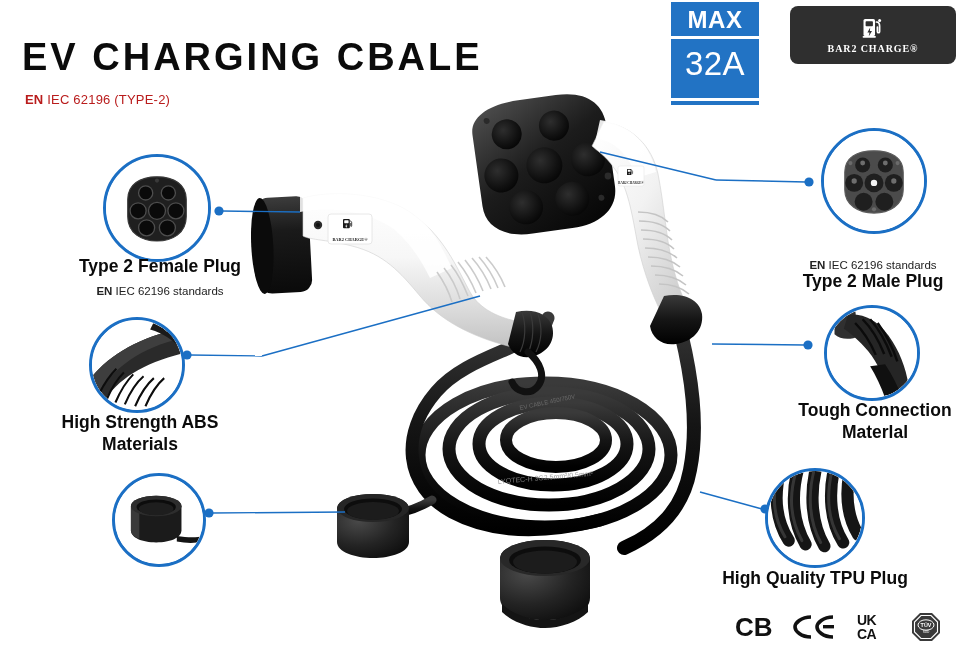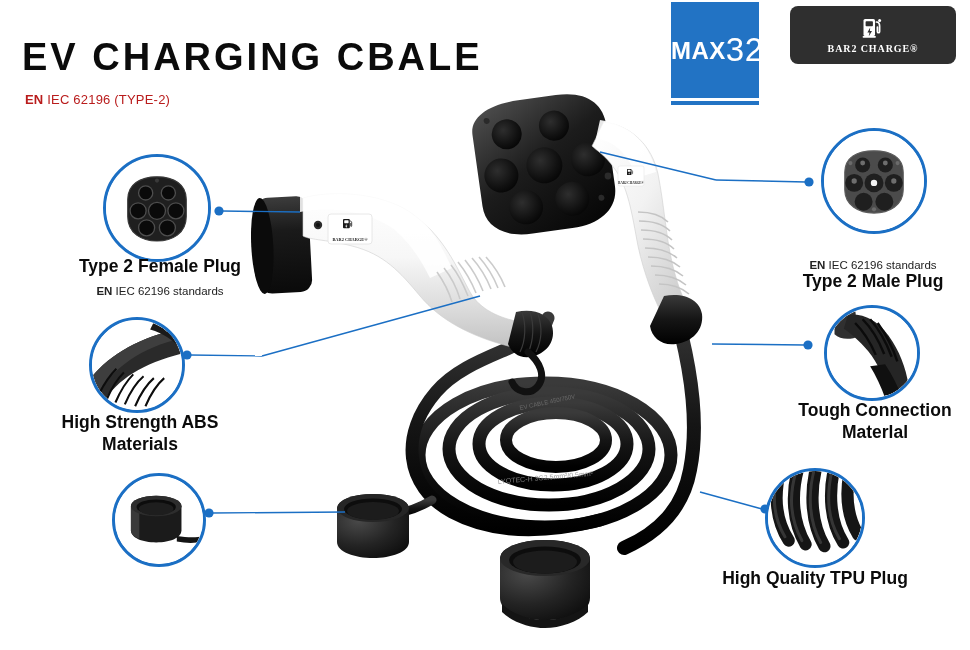--- a/index.html
+++ b/index.html
@@ -40,21 +40,21 @@
   }
   .subtitle .en { font-weight: bold; }
 
   
   .amp-badge {
     position: absolute;
     left: 671px; top: 2px;
     width: 88px; height: 96px;
     background: #2273c4;
     display: flex;
-    flex-direction: row;
+    flex-direction: column;
     align-items: center;
   }
   .amp-max {
     color: #ffffff;
     font-size: 24px;
     font-weight: bold;
     letter-spacing: 0.5px;
     line-height: 32px;
     height: 32px;
     margin-top: 2px;
@@ -514,14 +514,36 @@
       <g fill="none" stroke="#3d3d3d" stroke-width="3.2" stroke-linecap="round" opacity="0.85">
         <path d="M11 2 C 4 26, 6 50, 18 70"></path>
         <path d="M30 0 C 22 26, 24 52, 36 74"></path>
         <path d="M49 -1 C 42 26, 44 54, 56 76"></path>
         <path d="M68 0 C 62 26, 64 52, 76 72"></path>
       </g>
     </svg>
   </div>
   <div class="lbl lbl-main" style="left:690px; top:568px; width:250px;">High Quality TPU Plug</div>
 
+  <div class="certs">
+    <div class="cert-cb">CB</div>
+
+    <svg width="44" height="26" viewBox="0 0 44 26">
+      <path d="M18 3 C 8 3 2 9 2 13 C 2 17 8 23 18 23" fill="none" stroke="#111111" stroke-width="3.6"></path>
+      <path d="M40 3 C 30 3 24 9 24 13 C 24 17 30 23 40 23" fill="none" stroke="#111111" stroke-width="3.6"></path>
+      <rect x="30" y="11" width="11" height="3.4" fill="#111111"></rect>
+    </svg>
+
+    <svg width="34" height="30" viewBox="0 0 34 30">
+      <text x="0" y="13" font-family="Liberation Sans, sans-serif" font-size="14" font-weight="bold" fill="#111111" letter-spacing="-0.5">UK</text>
+      <text x="0" y="27" font-family="Liberation Sans, sans-serif" font-size="14" font-weight="bold" fill="#111111" letter-spacing="-0.5">CA</text>
+    </svg>
+
+    <svg width="30" height="30" viewBox="0 0 30 30">
+      <polygon points="9,1 21,1 29,9 29,21 21,29 9,29 1,21 1,9" fill="#3a3a3a"></polygon>
+      <polygon points="10,3.5 20,3.5 26.5,10 26.5,20 20,26.5 10,26.5 3.5,20 3.5,10" fill="none" stroke="#ffffff" stroke-width="1.1"></polygon>
+      <ellipse cx="15" cy="13" rx="8" ry="5.2" fill="none" stroke="#ffffff" stroke-width="1"></ellipse>
+      <text x="15" y="15" font-family="Liberation Sans, sans-serif" font-size="5.4" font-weight="bold" fill="#ffffff" text-anchor="middle">TÜV</text>
+      <text x="15" y="21" font-family="Liberation Sans, sans-serif" font-size="3.2" fill="#ffffff" text-anchor="middle">SÜD</text>
+    </svg>
+  </div>
 
 </div>
 
 </body></html>

